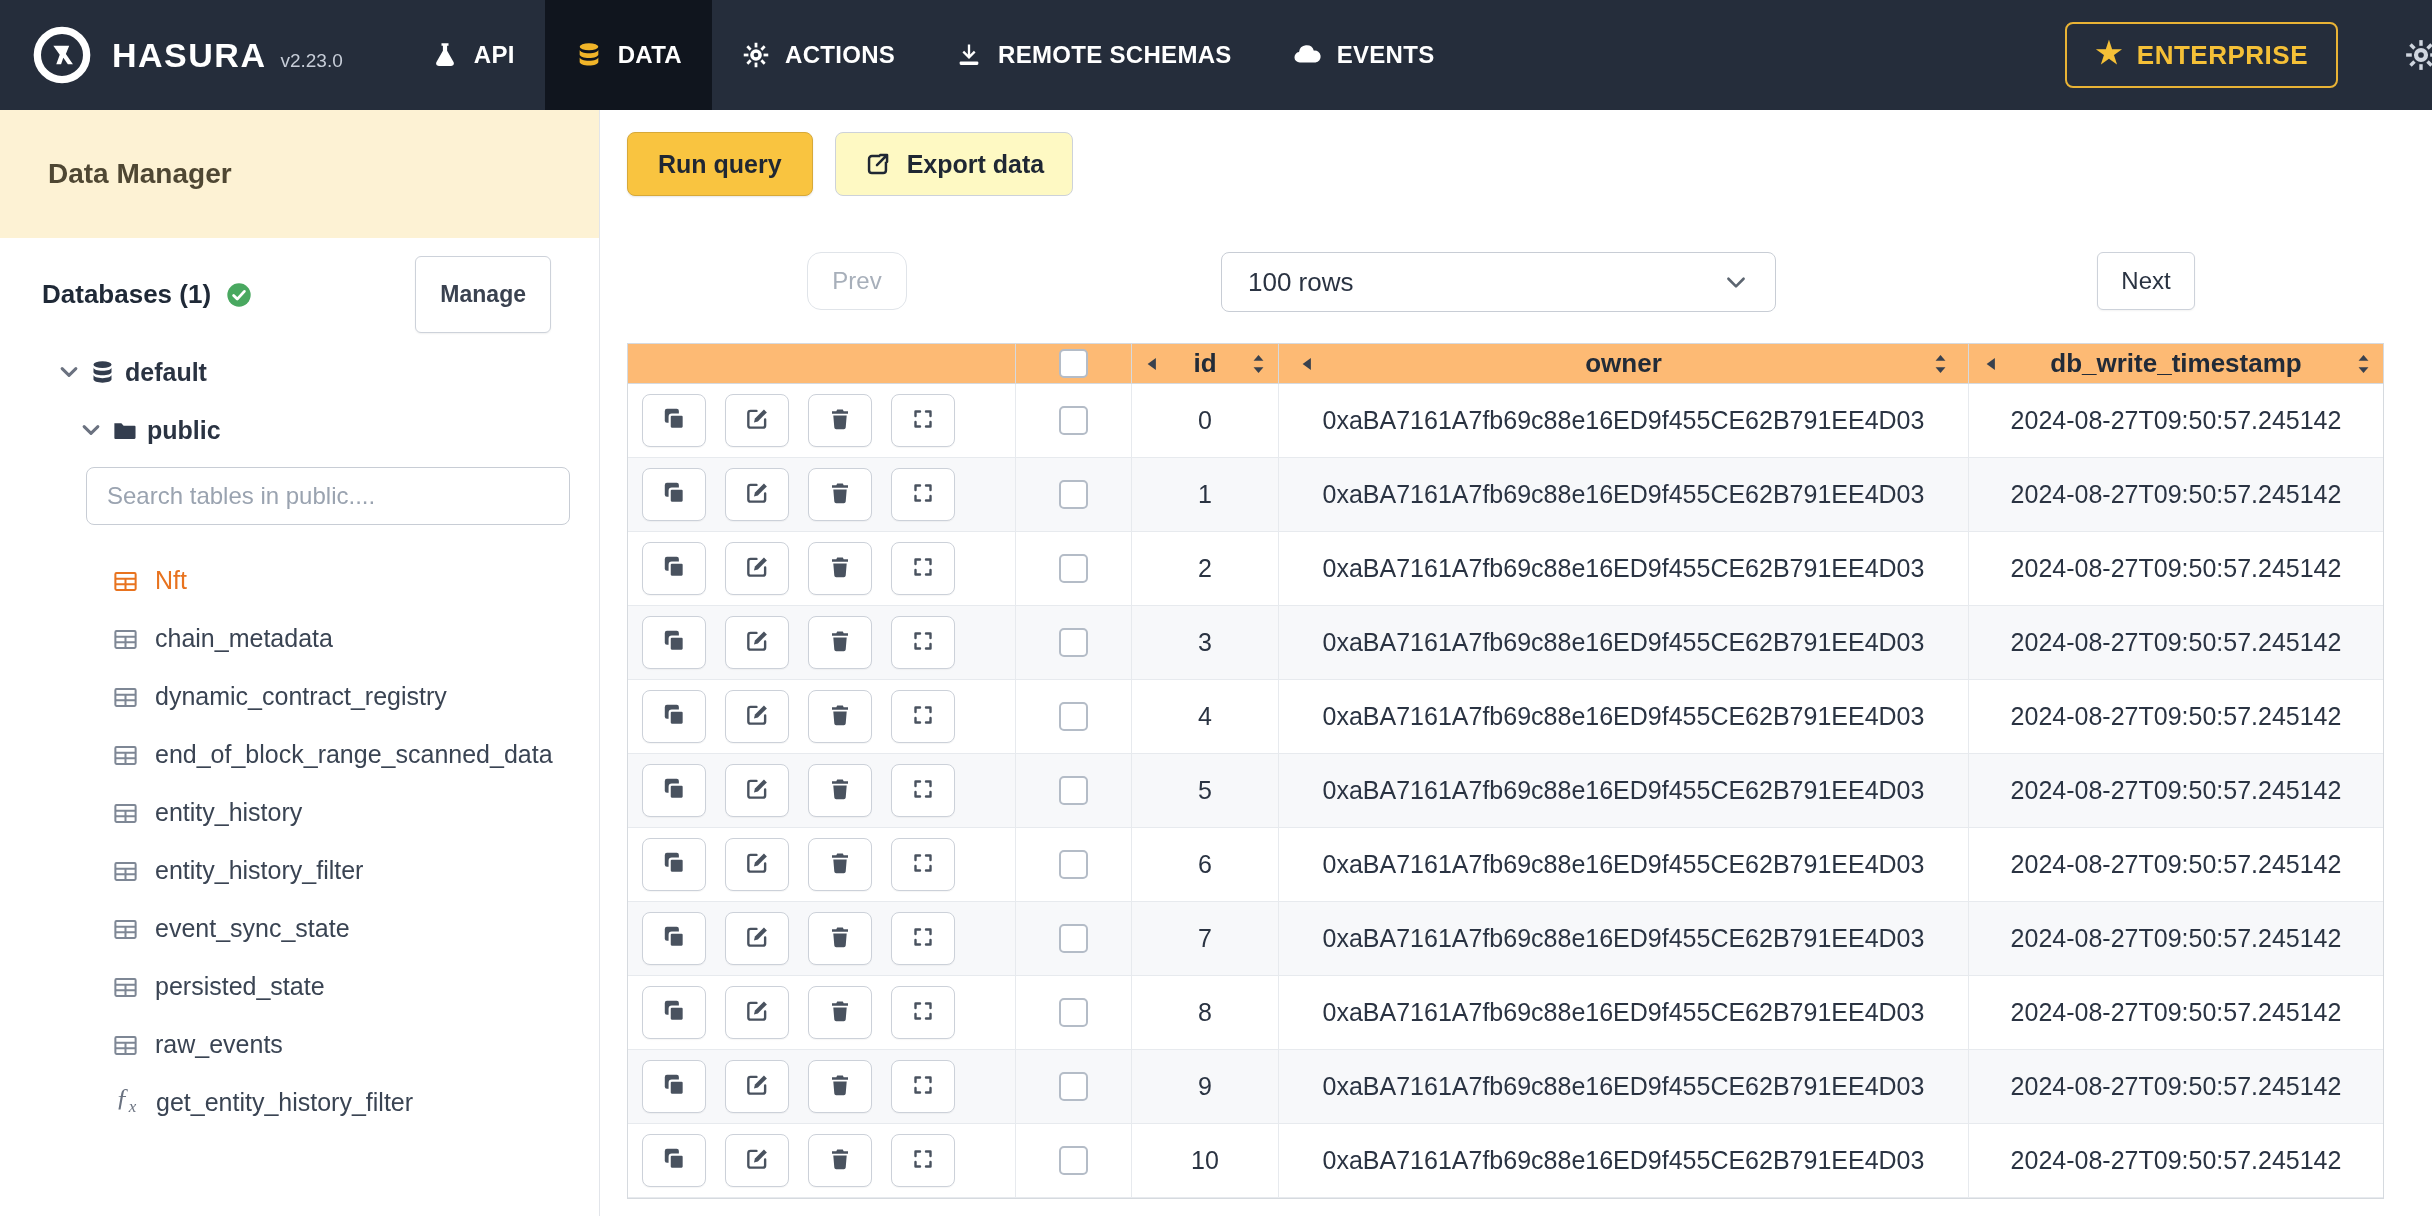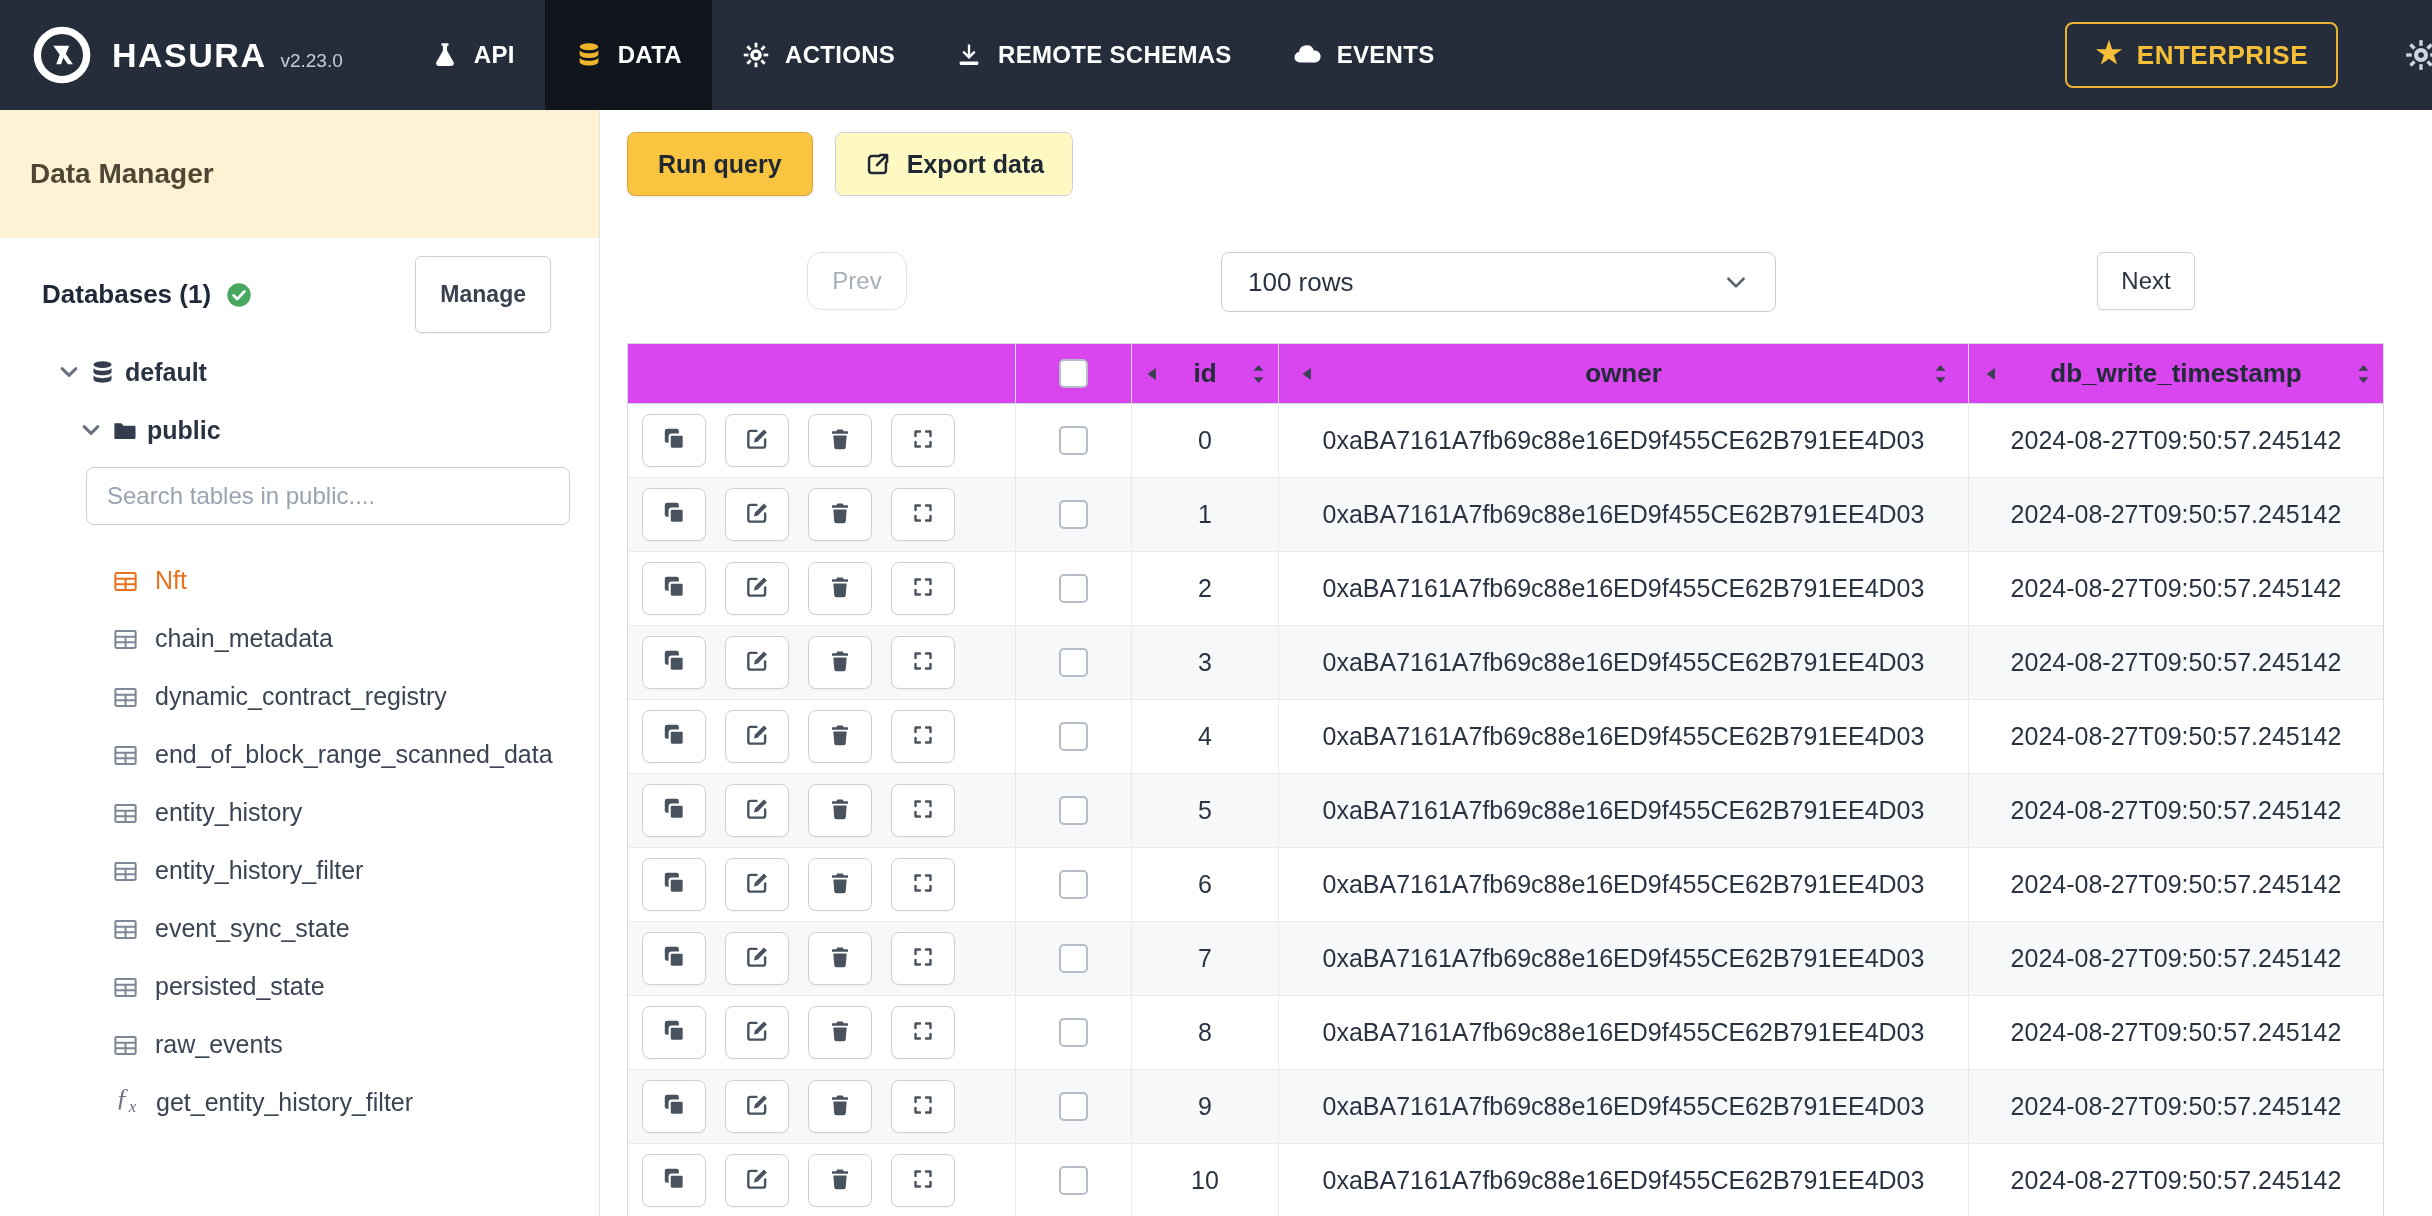--- a/index.html
+++ b/index.html
@@ -20,21 +20,21 @@
   .nav-right{margin-left:auto;display:flex;align-items:center}
   .enterprise-btn{display:flex;align-items:center;gap:14px;background:transparent;border:2px solid #e9b335;border-radius:8px;height:66px;padding:0 28px;color:#f5c037;font-size:26px;font-weight:bold;letter-spacing:.5px}
   .star-icon{font-size:30px;line-height:1;transform:translateY(-2px)}
   .settings-gear{margin-left:66px;margin-right:-6px;display:flex;cursor:pointer}
 
   
   .main-wrap{display:flex;height:1106px}
 
   
   .sidebar{width:600px;flex-shrink:0;border-right:1px solid #e2e5ea;background:#fff;overflow:hidden}
-  .sidebar-header{height:128px;background:#fdf2d4;display:flex;align-items:center;padding-left:30px}
+  .sidebar-header{height:128px;background:#fdf2d4;display:flex;align-items:center;padding-left:48px}
   .sidebar-title{font-size:28px;font-weight:bold;color:#4f4733}
   .db-row{display:flex;align-items:center;justify-content:space-between;padding:18px 48px 10px 42px}
   .db-label{display:flex;align-items:center;gap:14px;font-size:26px;font-weight:bold;color:#1f2937}
   .check-icon{display:flex}
   .manage-btn{background:#fff;border:1px solid #cdd2da;border-radius:6px;padding:24px 24px;font-size:23px;font-weight:bold;color:#3a4250;box-shadow:0 1px 2px rgba(0,0,0,.06)}
   .tree-row{display:flex;align-items:center;gap:9px;height:58px;padding-left:58px;font-size:25px;font-weight:bold;color:#2a3342;cursor:pointer}
   .tree-row.nested{padding-left:80px}
   .chev,.tree-icon{display:flex}
   .search-input{display:block;margin:8px 0 12px 86px;width:484px;height:58px;border:1px solid #c8cdd5;border-radius:8px;padding:0 20px;font-size:24px;color:#374151;outline:none;background:#fff}
   .search-input::placeholder{color:#9aa3b0}
@@ -53,21 +53,21 @@
   .export-icon{display:flex}
 
   .pagination{position:relative;height:62px;margin-top:56px}
   .btn-prev{position:absolute;left:207px;top:0;width:100px;height:58px;background:#fff;border:1px solid #e0e4e9;border-radius:14px;font-size:24px;color:#a7afba;display:flex;align-items:center;justify-content:center;cursor:default}
   .rows-select{position:absolute;left:621px;top:0;width:555px;height:60px;background:#fff;border:1px solid #c8cdd5;border-radius:8px;display:flex;align-items:center;justify-content:space-between;padding:0 26px;font-size:26px;color:#2a3342;cursor:pointer}
   .select-chevron{display:flex}
   .btn-next{position:absolute;left:1497px;top:0;width:98px;height:58px;background:#fff;border:1px solid #cdd2da;border-radius:6px;font-size:24px;color:#2a3342;display:flex;align-items:center;justify-content:center;box-shadow:0 1px 2px rgba(0,0,0,.05)}
 
   
   .grid{margin:29px 0 0 27px;width:1757px;border:1px solid #d6dadf}
-  .grid-header{display:flex;height:60px;background:#d946ef;border-bottom:1px solid #d6dadf}
+  .grid-header{display:flex;height:40px;background:#fdba74;border-bottom:1px solid #d6dadf}
   .grid-header .cell{border-right:1px solid #d6dadf}
   .cell{flex-shrink:0}
   .c-actions{width:388px}
   .c-check{width:116px;display:flex;align-items:center;justify-content:center}
   .c-id{width:147px}
   .c-owner{width:690px}
   .c-ts{width:414px;border-right:none!important}
   .head{position:relative;display:flex;align-items:center;justify-content:center;font-size:26px;font-weight:bold;color:#222b38;cursor:pointer}
   .caret-left{position:absolute;left:14px;top:50%;transform:translateY(-50%);display:flex}
   .sort-icon{position:absolute;right:12px;top:50%;transform:translateY(-50%);display:flex}

